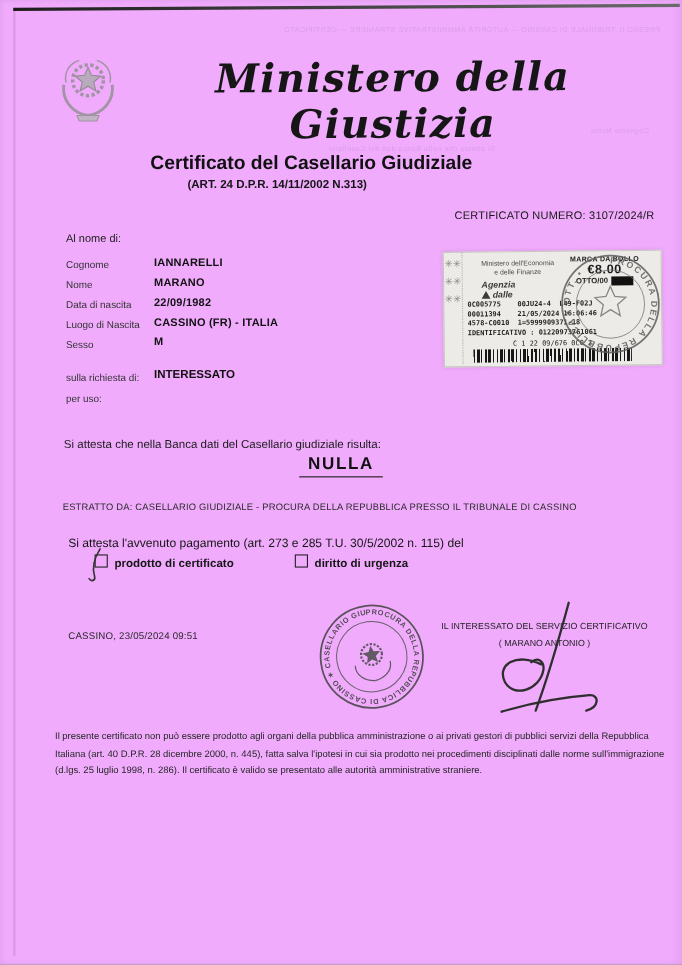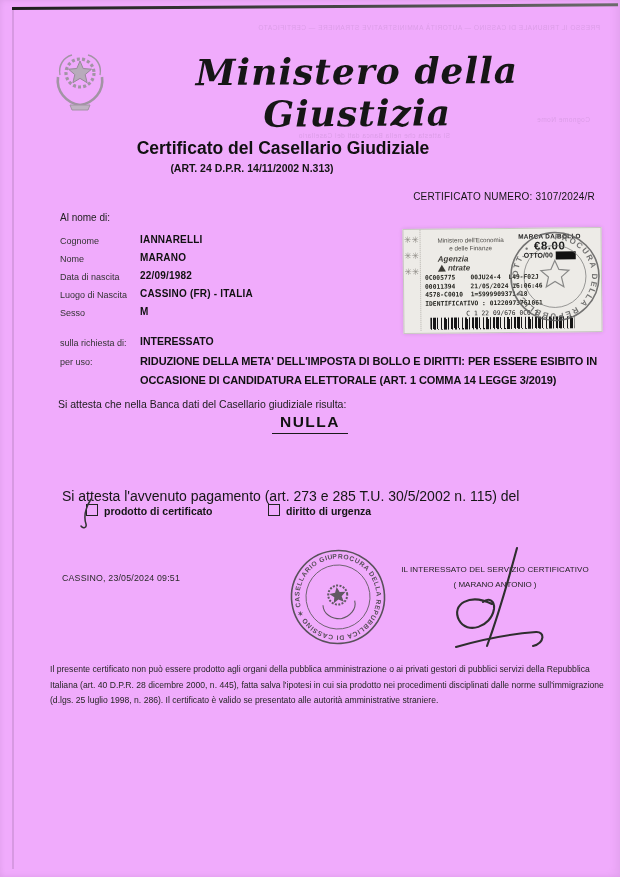--- a/index.html
+++ b/index.html
@@ -49,21 +49,21 @@
   
   .rlabel{left:60px;font-size:9px;color:#333;}
   .rvalue{left:140px;font-weight:bold;font-size:10.5px;color:#111;}
   .uso-value{left:140px;top:352px;width:462px;font-weight:bold;font-size:11px;line-height:18.5px;color:#111;letter-spacing:-0.1px;}
   .attest1{left:58px;top:398px;font-size:10.5px;color:#1b1b1b;}
   .nulla-wrap{left:0;top:413px;width:620px;text-align:center;}
   .nulla{display:inline-block;font-weight:bold;font-size:15.5px;letter-spacing:1.5px;color:#111;
     border-bottom:1.6px solid #1a1a1a;padding:0 8px 2px;}
   .extract{left:57px;top:456px;font-size:8.5px;color:#2c2c2c;letter-spacing:.2px;}
   
-  .pay-line{left:62px;top:488px;font-size:14px;color:#161616;}
+  .pay-line{left:62px;top:488px;font-size:11px;color:#161616;}
   .chk{width:10px;height:10px;border:1.3px solid #222;display:inline-block;}
   .opt{font-size:10.5px;font-weight:600;color:#161616;}
   .opt .chk{margin-right:6px;vertical-align:-1px;}
   .chkmark{left:78px;top:498px;width:20px;height:34px;}
   
   .placedate{left:62px;top:573px;font-size:8.8px;color:#2a2a2a;letter-spacing:.2px;}
   .round-stamp{left:289px;top:548px;width:98px;height:98px;opacity:.88;transform:rotate(-8deg);}
   .role{left:388px;top:565px;width:214px;text-align:center;font-size:8px;color:#222;letter-spacing:.1px;}
   .signer{left:388px;top:580px;width:214px;text-align:center;font-size:8px;color:#222;}
   .signature{left:438px;top:546px;width:125px;height:118px;}
@@ -110,21 +110,21 @@
   <div class="abs fvalue" style="top:306px;">M</div>
 
   <div class="abs bollo">
     <div class="rosettes">✳✳✳✳✳✳</div>
     <div class="issuer">
       <span>Ministero dell'Economia</span><br>
       <span>e delle Finanze</span>
     </div>
     <div class="agz">
       <span>Agenzia</span><br>
-      <span class="tri"></span><span>ntrate</span>
+      <span class="tri"></span><span>dalle</span>
     </div>
     <div class="mdb">
       <div class="t">MARCA DA BOLLO</div>
       <div class="amt">€8.00</div>
       <div class="words"><span>OTTO/00</span><span class="redact"></span></div>
     </div>
     <div class="codes">0C005775    00JU24-4  L49-F02J
 00011394    21/05/2024 16:06:46
 4578-C0010  1=5999909371-18
 IDENTIFICATIVO : 01220973761061</div>
@@ -139,26 +139,26 @@
       <polygon fill="none" stroke="#777" stroke-width="1.2" points="46,30 50,39 60,40 52.5,46.5 54.8,56.5 46,51 37.2,56.5 39.5,46.5 32,40 42,39"></polygon>
       <text font-size="8" font-weight="bold" fill="#5c5c5c" letter-spacing="1.6" font-family="Liberation Sans,sans-serif">
         <textPath href="#oring">PROCURA DELLA REPUBBLICA •  OTT. •</textPath>
       </text>
     </svg>
   </div>
 
   <div class="abs rlabel" style="top:338px;">sulla richiesta di:</div>
   <div class="abs rvalue" style="top:335px;">INTERESSATO</div>
   <div class="abs rlabel" style="top:357px;">per uso:</div>
-  <div class="abs uso-value">RIDUZIONE DELLA META' DELL'IMPOSTA DI BOLLO E DIRITTI: PER ESSERE ESIBITO IN OCCASIONE DI CANDIDATURA ELETTORALE (ART. 1 COMMA 14 LEGGE 3/2019)</div>
 
   <div class="abs attest1">Si attesta che nella Banca dati del Casellario giudiziale risulta:</div>
   <div class="abs nulla-wrap">
     <span class="nulla">NULLA</span>
   </div>
+  <div class="abs extract">ESTRATTO DA: CASELLARIO GIUDIZIALE - PROCURA DELLA REPUBBLICA PRESSO IL TRIBUNALE DI CASSINO</div>
 
   <div class="abs pay-line">Si attesta l'avvenuto pagamento (art. 273 e 285 T.U. 30/5/2002 n. 115) del</div>
   <div class="abs opt" style="left:86px;top:504px;">
     <span class="chk"></span><span>prodotto di certificato</span>
   </div>
   <div class="abs opt" style="left:268px;top:504px;">
     <span class="chk"></span><span>diritto di urgenza</span>
   </div>
   <svg class="abs chkmark" viewBox="0 0 20 34">
     <path d="M 13 1 C 8 9, 5 17, 8 26 C 9 30, 5 31, 3 28" fill="none" stroke="#333" stroke-width="1.5" stroke-linecap="round"></path>

